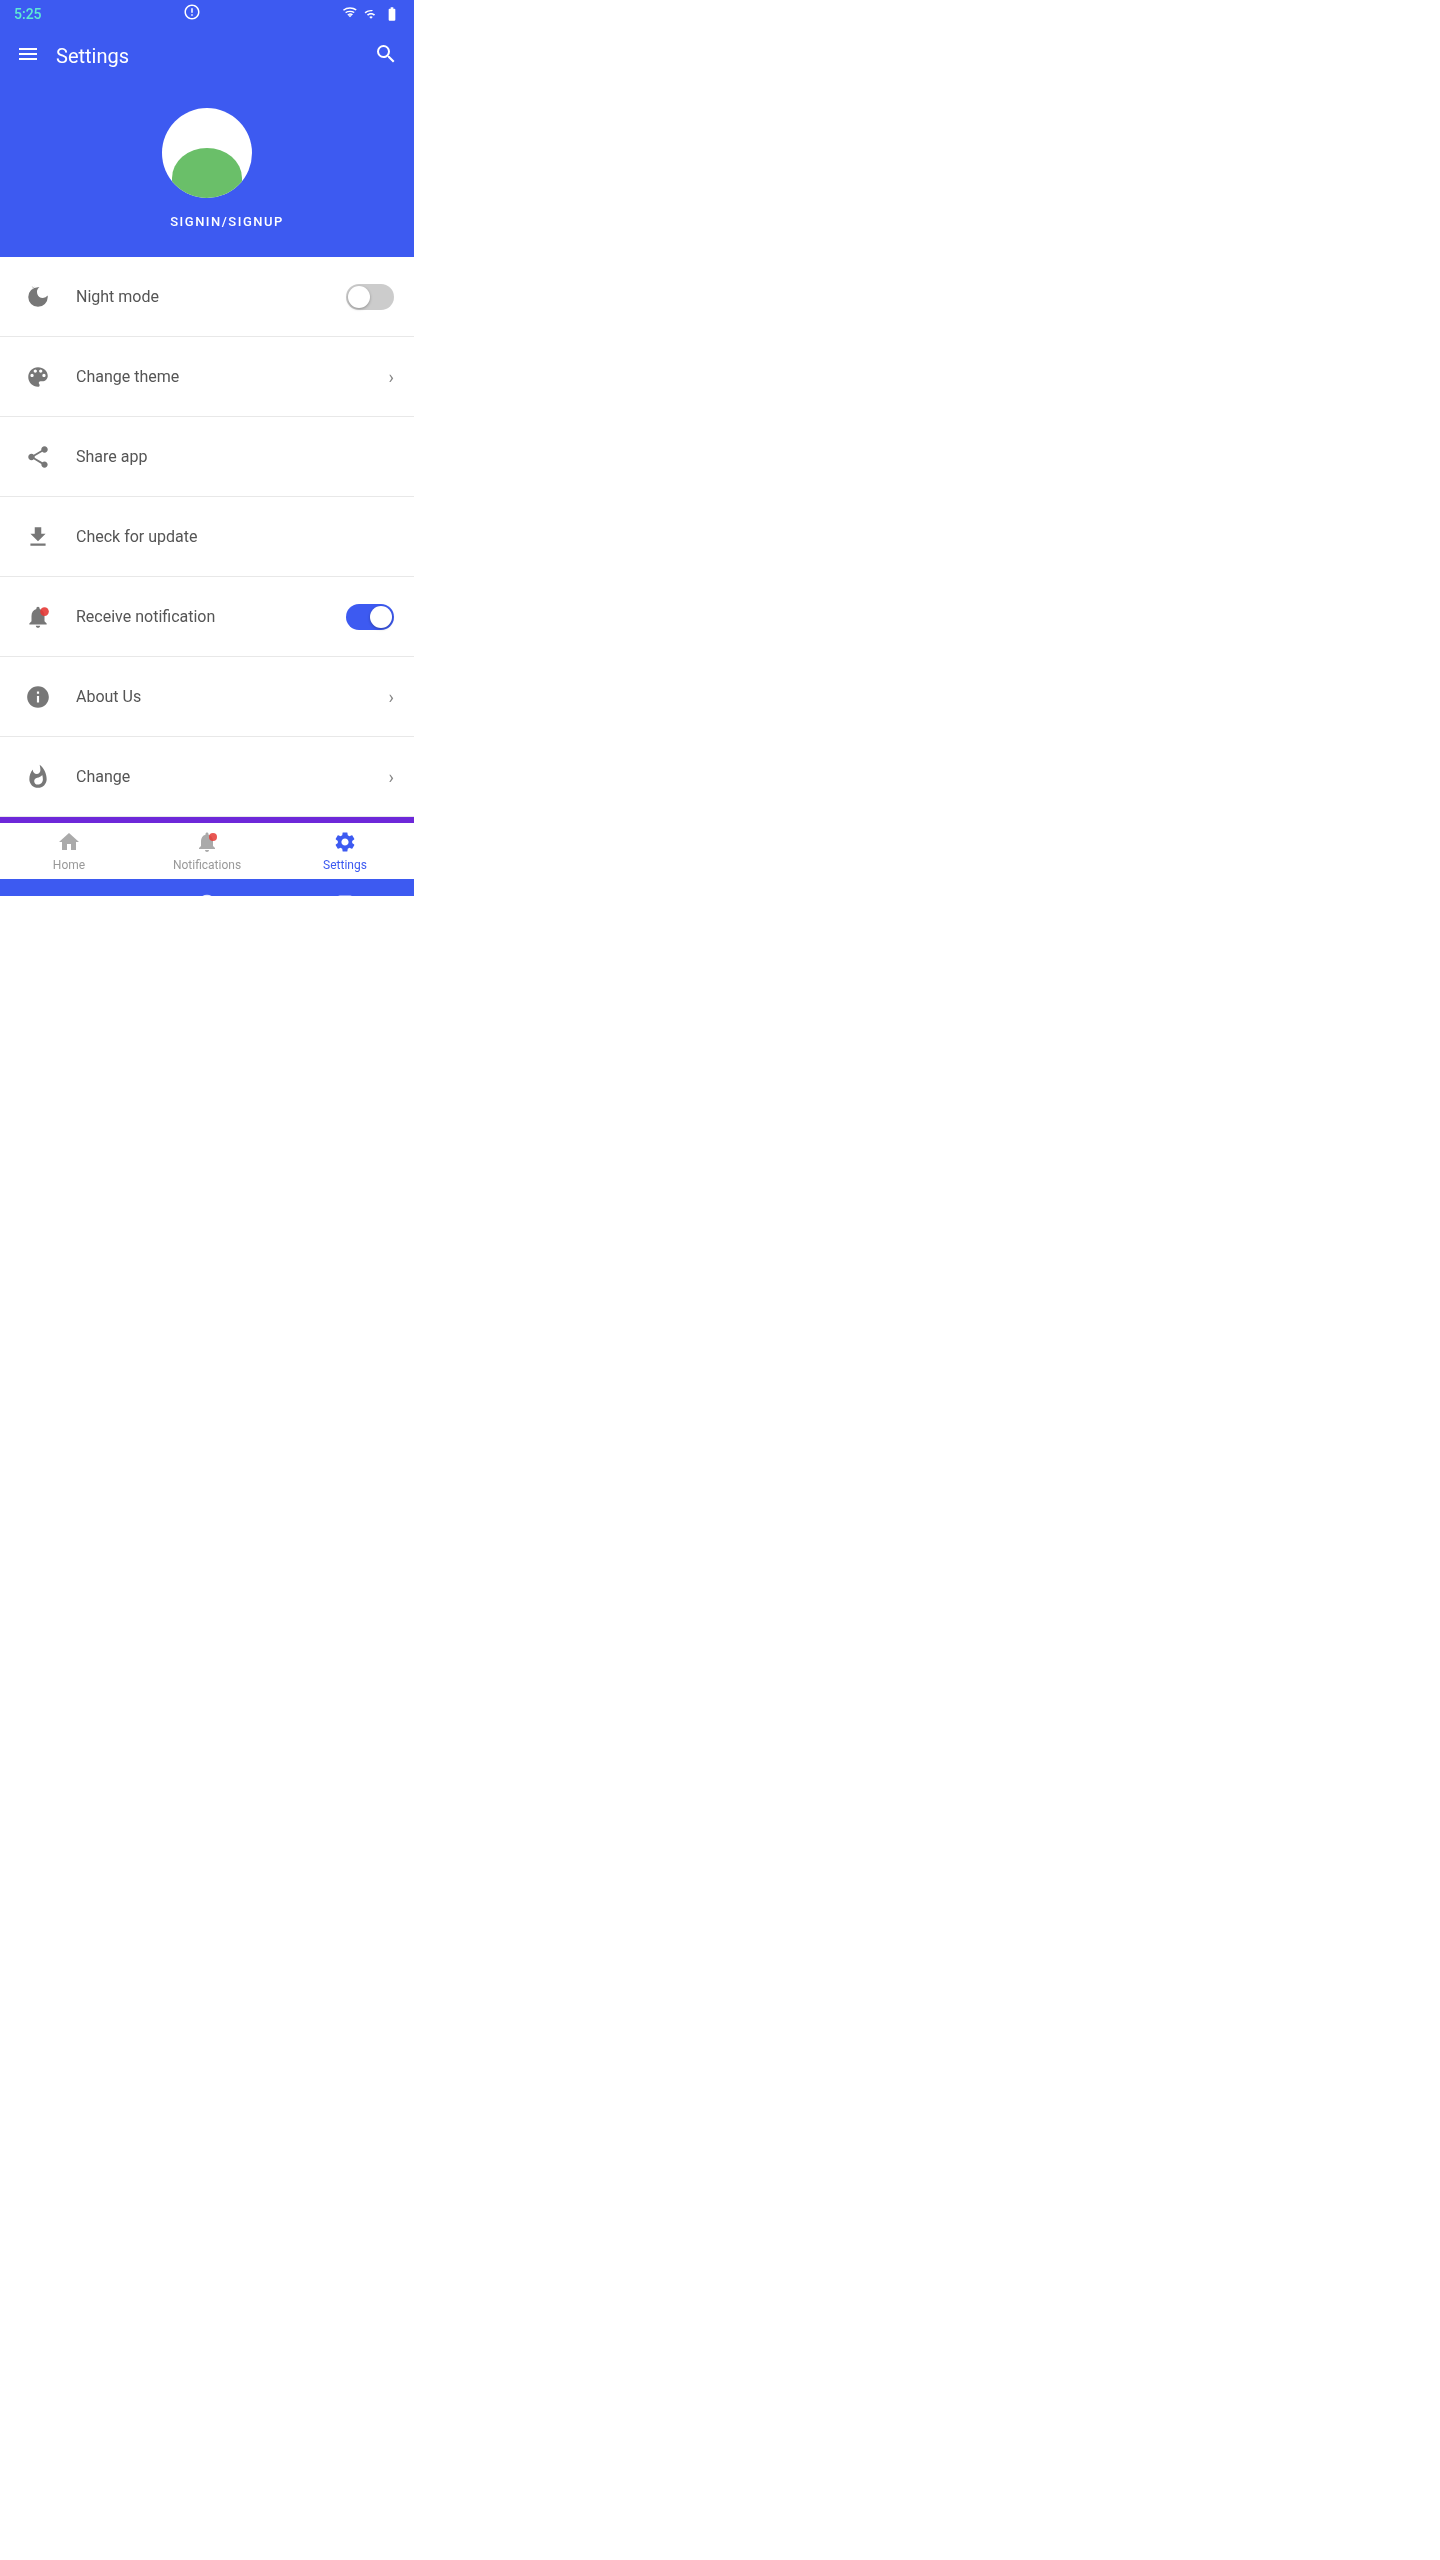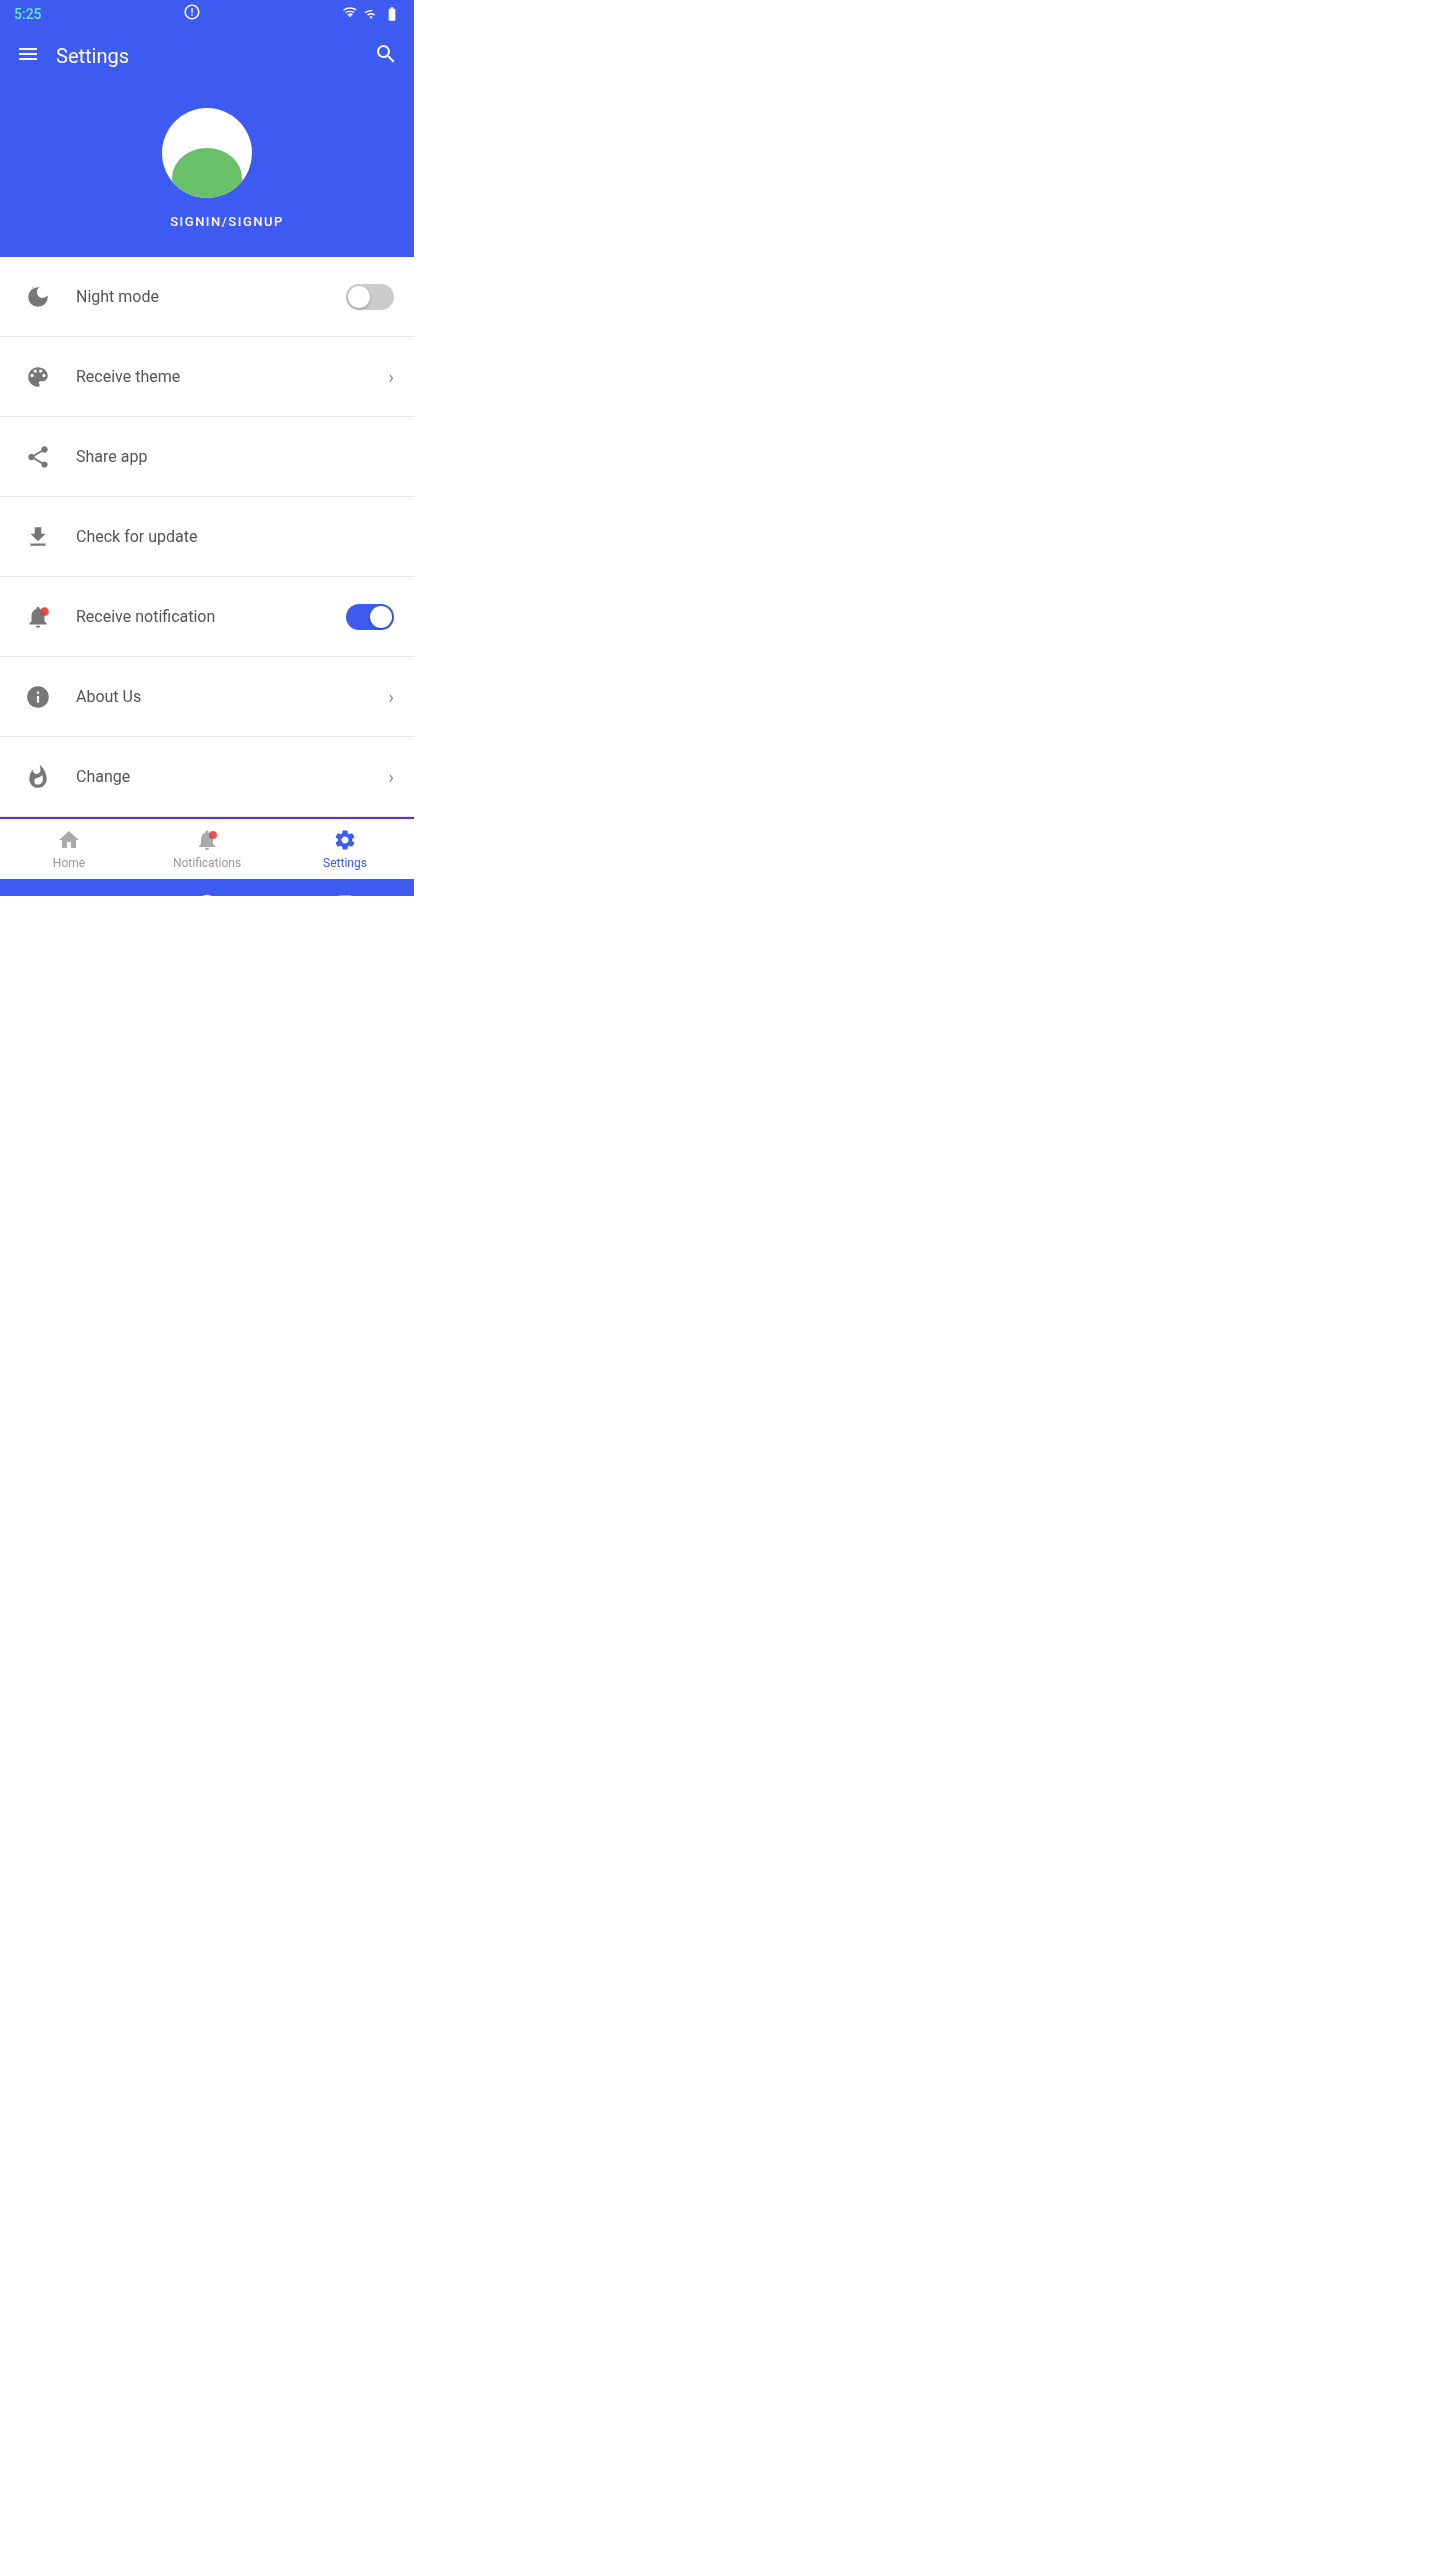--- a/index.html
+++ b/index.html
@@ -159,21 +159,21 @@
       color: #888;
       font-size: 18px;
     }
 
     
     .bottom-nav {
       background: #fff;
       height: 62px;
       display: flex;
       align-items: center;
-      border-top: 2px solid #6d28d9;
+      border-top: 6px solid #6d28d9;
     }
     .nav-item {
       flex: 1;
       display: flex;
       flex-direction: column;
       align-items: center;
       justify-content: center;
       height: 100%;
       cursor: pointer;
       gap: 4px;
@@ -284,21 +284,21 @@
       </div>
     </div>
   </div>
 
   <div class="settings-item">
     <div class="settings-item-icon">
       <svg class="icon-svg" viewBox="0 0 24 24">
           <path d="M12 3c-4.97 0-9 4.03-9 9s4.03 9 9 9c.83 0 1.5-.67 1.5-1.5 0-.39-.15-.74-.39-1.01-.23-.26-.38-.61-.38-.99 0-.83.67-1.5 1.5-1.5H16c2.76 0 5-2.24 5-5 0-4.42-4.03-8-9-8zm-5.5 9c-.83 0-1.5-.67-1.5-1.5S5.67 9 6.5 9 8 9.67 8 10.5 7.33 12 6.5 12zm3-4C8.67 8 8 7.33 8 6.5S8.67 5 9.5 5s1.5.67 1.5 1.5S10.33 8 9.5 8zm5 0c-.83 0-1.5-.67-1.5-1.5S13.67 5 14.5 5s1.5.67 1.5 1.5S15.33 8 14.5 8zm3 4c-.83 0-1.5-.67-1.5-1.5S16.67 9 17.5 9s1.5.67 1.5 1.5-.67 1.5-1.5 1.5z"></path>
         </svg>
     </div>
-    <span class="settings-item-label">Receive theme</span>
+    <span class="settings-item-label">Change theme</span>
     <div class="settings-item-action">
       <span class="chevron">›</span>
     </div>
   </div>
 
   <div class="settings-item">
     <div class="settings-item-icon">
       <svg class="icon-svg" viewBox="0 0 24 24">
           <path d="M18 16.08c-.76 0-1.44.3-1.96.77L8.91 12.7c.05-.23.09-.46.09-.7s-.04-.47-.09-.7l7.05-4.11c.54.5 1.25.81 2.04.81 1.66 0 3-1.34 3-3s-1.34-3-3-3-3 1.34-3 3c0 .24.04.47.09.7L8.04 9.81C7.5 9.31 6.79 9 6 9c-1.66 0-3 1.34-3 3s1.34 3 3 3c.79 0 1.5-.31 2.04-.81l7.12 4.16c-.05.21-.08.43-.08.65 0 1.61 1.31 2.92 2.92 2.92 1.61 0 2.92-1.31 2.92-2.92s-1.31-2.92-2.92-2.92z"></path>
         </svg>

